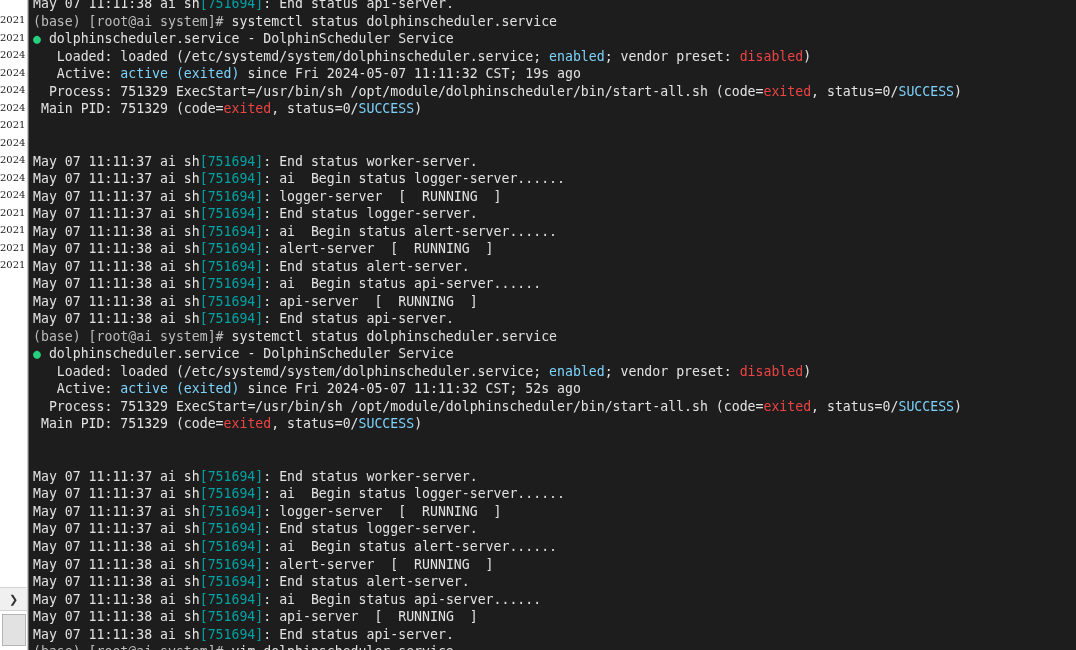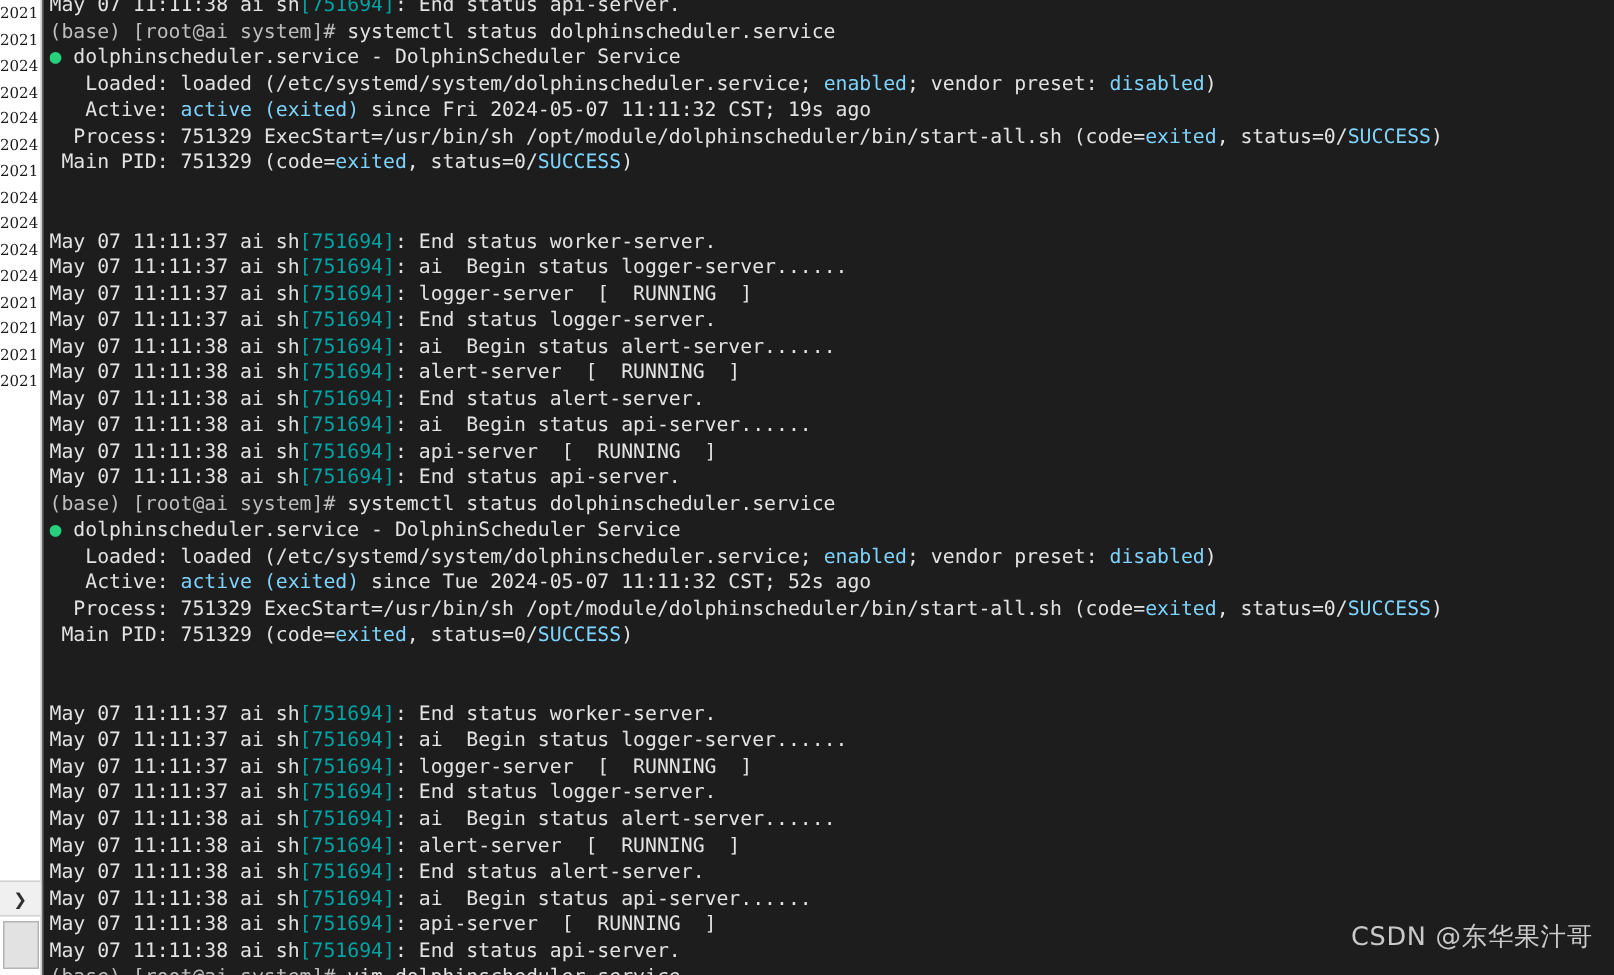--- a/index.html
+++ b/index.html
@@ -11,21 +11,21 @@
   #root{position:relative;width:1076px;height:650px;overflow:hidden;display:flex;}
 
   
   #gutter{
     width:28px;flex:0 0 28px;height:650px;
     background:#ffffff;
     position:relative;
     border-right:1px solid #c8c8c8;
     box-sizing:border-box;
   }
-  #yearlist{padding-top:1px;}
+  #yearlist{padding-top:11px;}
   .year{
     height:17.52px;line-height:17.52px;
     font-family:"DejaVu Serif","Liberation Serif",serif;
     font-size:10px;color:#1a1a1a;
     text-align:right;padding-right:2px;
     white-space:nowrap;overflow:hidden;
   }
   #gutter-bottom{
     position:absolute;left:0;bottom:0;width:27px;
   }
@@ -63,21 +63,21 @@
     letter-spacing:0px;
     color:#d6d6d6;
     white-space:pre;
     overflow:hidden;
   }
   .tline.blank{color:transparent;}
 
   .c-white  {color:#e2e2e2;}
   .c-teal   {color:#00a3a3;}
   .c-green  {color:#7dd3fc;}
-  .c-yellow {color:#7dd3fc;}
+  .c-yellow {color:#ef4444;}
   .c-grey   {color:#bdbdbd;margin-top:33px;}
 
   .bullet{color:#26d07c;}
 
   
   #watermark{
     position:absolute;right:14px;bottom:14px;
     font-family:"DejaVu Sans","Liberation Sans",sans-serif;
     font-size:17px;color:#c9c9c9;
     letter-spacing:0.5px;
@@ -132,33 +132,32 @@
         <div class="tline"><span class="c-white">May 07 11:11:37 ai sh</span><span class="c-teal">[751694]</span><span class="c-white">: End status logger-server.</span></div>
         <div class="tline"><span class="c-white">May 07 11:11:38 ai sh</span><span class="c-teal">[751694]</span><span class="c-white">: ai  Begin status alert-server......</span></div>
         <div class="tline"><span class="c-white">May 07 11:11:38 ai sh</span><span class="c-teal">[751694]</span><span class="c-white">: alert-server  [  RUNNING  ]</span></div>
         <div class="tline"><span class="c-white">May 07 11:11:38 ai sh</span><span class="c-teal">[751694]</span><span class="c-white">: End status alert-server.</span></div>
         <div class="tline"><span class="c-white">May 07 11:11:38 ai sh</span><span class="c-teal">[751694]</span><span class="c-white">: ai  Begin status api-server......</span></div>
         <div class="tline"><span class="c-white">May 07 11:11:38 ai sh</span><span class="c-teal">[751694]</span><span class="c-white">: api-server  [  RUNNING  ]</span></div>
         <div class="tline"><span class="c-white">May 07 11:11:38 ai sh</span><span class="c-teal">[751694]</span><span class="c-white">: End status api-server.</span></div>
         <div class="tline"><span class="c-grey">(base) [root@ai system]# </span><span class="c-white">systemctl status dolphinscheduler.service</span></div>
         <div class="tline"><span class="bullet">● </span><span class="c-white">dolphinscheduler.service - DolphinScheduler Service</span></div>
         <div class="tline"><span class="c-white">   Loaded: </span><span class="c-white">loaded (/etc/systemd/system/dolphinscheduler.service; </span><span class="c-green">enabled</span><span class="c-white">; vendor preset: </span><span class="c-yellow">disabled</span><span class="c-white">)</span></div>
-        <div class="tline"><span class="c-white">   Active: </span><span class="c-green">active (exited)</span><span class="c-white"> since Tue 2024-05-07 11:11:32 CST; 52s ago</span></div>
+        <div class="tline"><span class="c-white">   Active: </span><span class="c-green">active (exited)</span><span class="c-white"> since Fri 2024-05-07 11:11:32 CST; 52s ago</span></div>
         <div class="tline"><span class="c-white">  Process: </span><span class="c-white">751329 ExecStart=/usr/bin/sh /opt/module/dolphinscheduler/bin/start-all.sh (code=</span><span class="c-yellow">exited</span><span class="c-white">, status=0/</span><span class="c-green">SUCCESS</span><span class="c-white">)</span></div>
         <div class="tline"><span class="c-white"> Main PID: </span><span class="c-white">751329 (code=</span><span class="c-yellow">exited</span><span class="c-white">, status=0/</span><span class="c-green">SUCCESS</span><span class="c-white">)</span></div>
         <div class="tline blank">&nbsp;</div>
         <div class="tline blank">&nbsp;</div>
         <div class="tline"><span class="c-white">May 07 11:11:37 ai sh</span><span class="c-teal">[751694]</span><span class="c-white">: End status worker-server.</span></div>
         <div class="tline"><span class="c-white">May 07 11:11:37 ai sh</span><span class="c-teal">[751694]</span><span class="c-white">: ai  Begin status logger-server......</span></div>
         <div class="tline"><span class="c-white">May 07 11:11:37 ai sh</span><span class="c-teal">[751694]</span><span class="c-white">: logger-server  [  RUNNING  ]</span></div>
         <div class="tline"><span class="c-white">May 07 11:11:37 ai sh</span><span class="c-teal">[751694]</span><span class="c-white">: End status logger-server.</span></div>
         <div class="tline"><span class="c-white">May 07 11:11:38 ai sh</span><span class="c-teal">[751694]</span><span class="c-white">: ai  Begin status alert-server......</span></div>
         <div class="tline"><span class="c-white">May 07 11:11:38 ai sh</span><span class="c-teal">[751694]</span><span class="c-white">: alert-server  [  RUNNING  ]</span></div>
         <div class="tline"><span class="c-white">May 07 11:11:38 ai sh</span><span class="c-teal">[751694]</span><span class="c-white">: End status alert-server.</span></div>
         <div class="tline"><span class="c-white">May 07 11:11:38 ai sh</span><span class="c-teal">[751694]</span><span class="c-white">: ai  Begin status api-server......</span></div>
         <div class="tline"><span class="c-white">May 07 11:11:38 ai sh</span><span class="c-teal">[751694]</span><span class="c-white">: api-server  [  RUNNING  ]</span></div>
         <div class="tline"><span class="c-white">May 07 11:11:38 ai sh</span><span class="c-teal">[751694]</span><span class="c-white">: End status api-server.</span></div>
         <div class="tline"><span class="c-grey">(base) [root@ai system]# </span><span class="c-white">vim dolphinscheduler.service</span></div>
       </div>
-    <div id="watermark">CSDN @东华果汁哥</div>
   </div>
 
 </div>
 
 </body></html>

